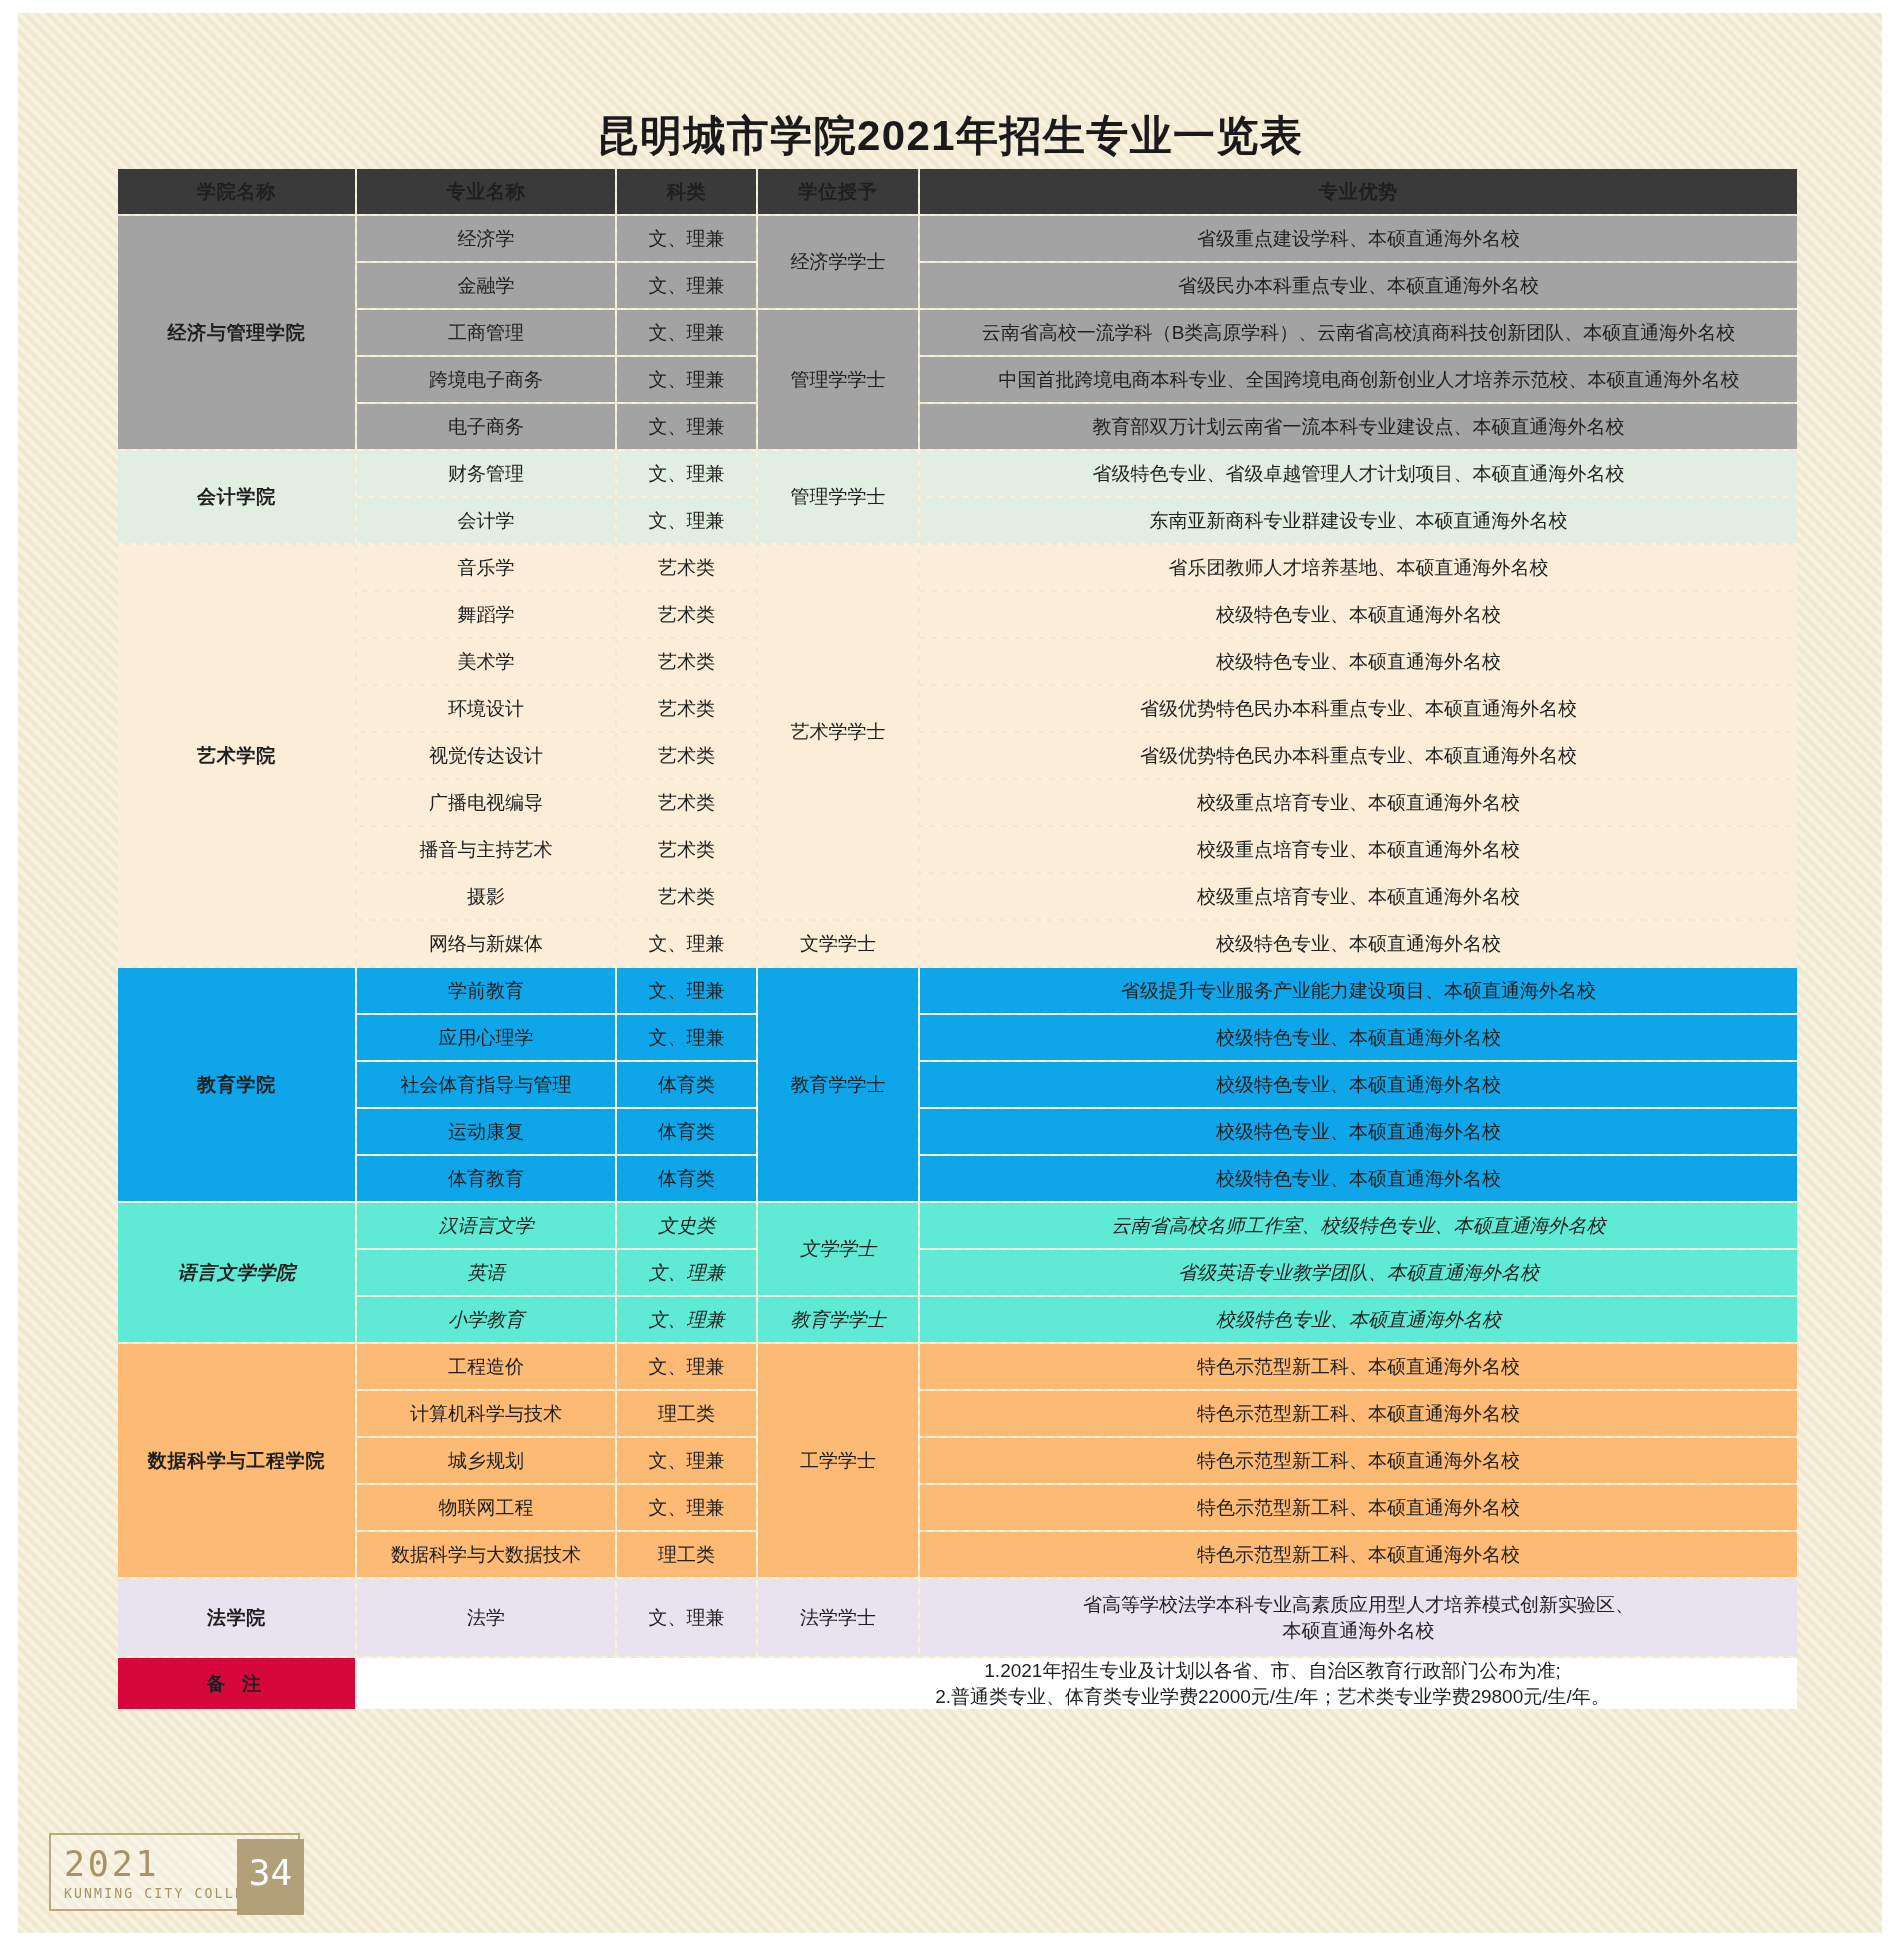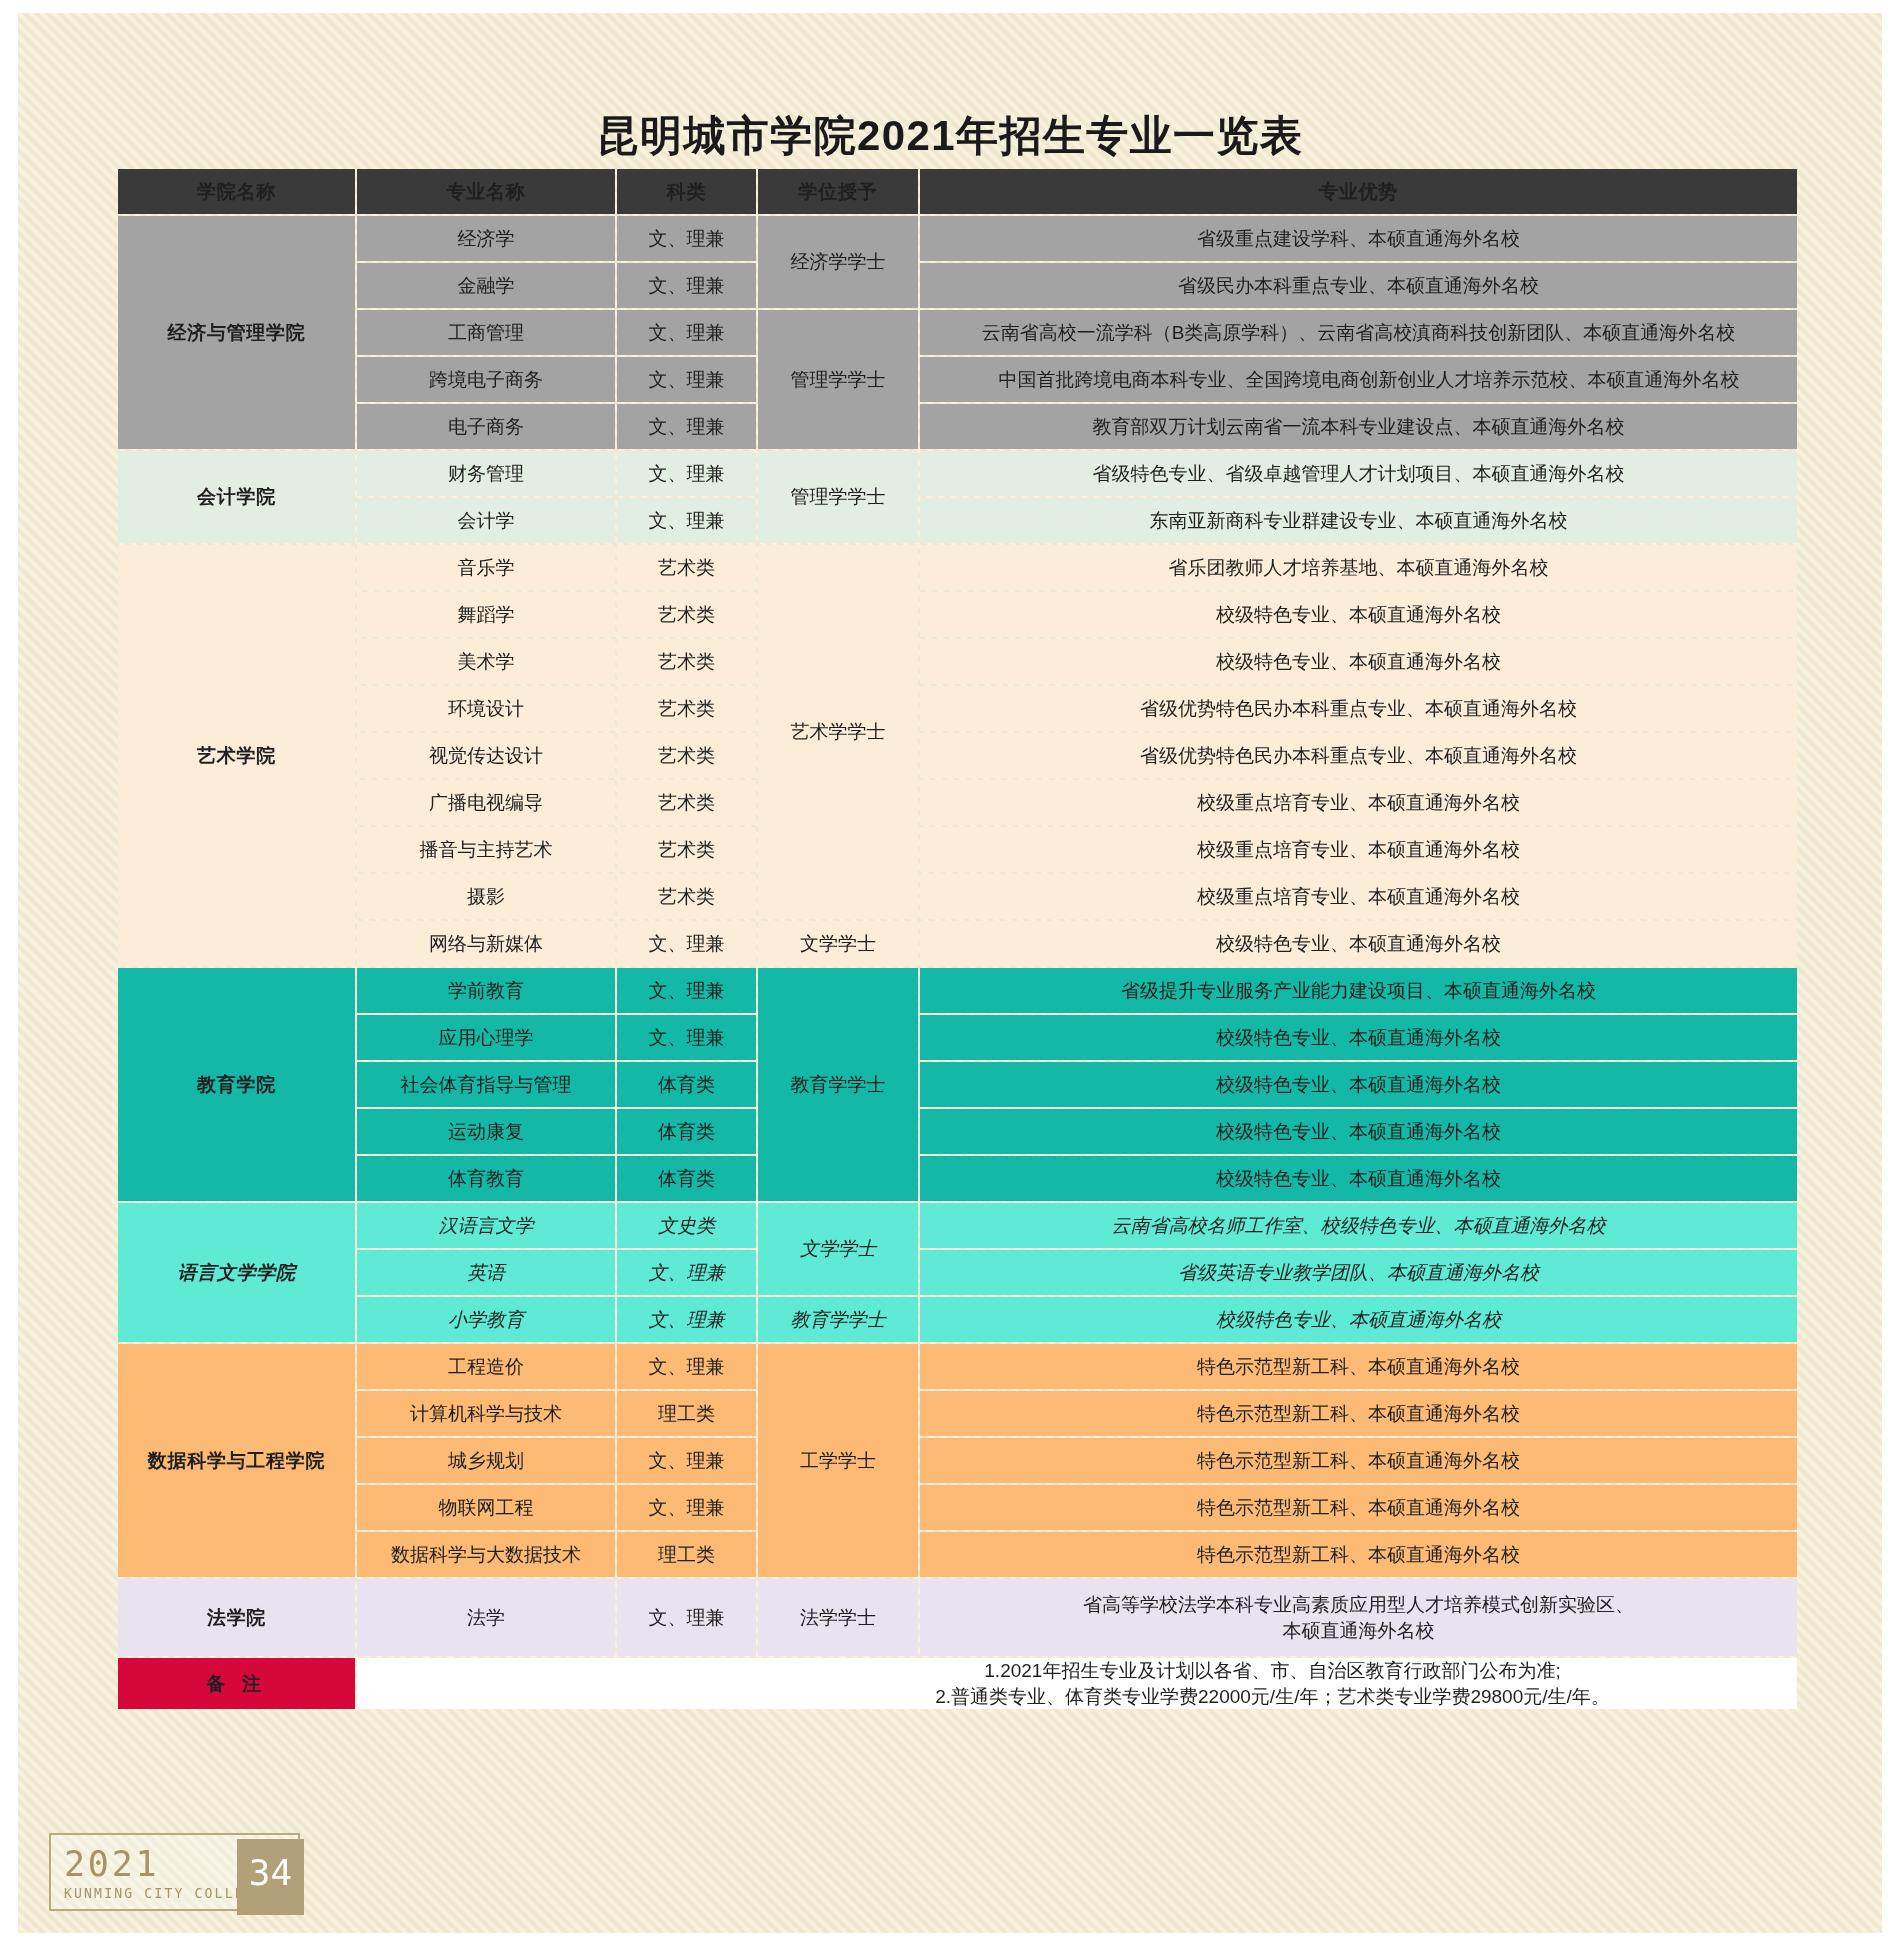--- a/index.html
+++ b/index.html
@@ -79,21 +79,21 @@
     font-size: 23px;
     font-weight: bold;
     letter-spacing: 0.7px;
   }
   td.degree-cell { font-size: 19px; }
 
   
   .g-econ   { background: #a3a3a3; }
   .g-acct   { background: #e3eee2; }
   .g-art    { background: #fbedd8; }
-  .g-edu    { background: #14b8a6; }
+  .g-edu    { background: #0ea5e9; }
   .g-lang   { background: #5eead4; font-style: italic; }
   .g-data   { background: #fdba74; }
   .g-law    { background: #e9e2ef; }
 
   .note-row td {
     height: 75px;
   }
   .note-label {
     background: #d6083b;
     color: #ffffff;

